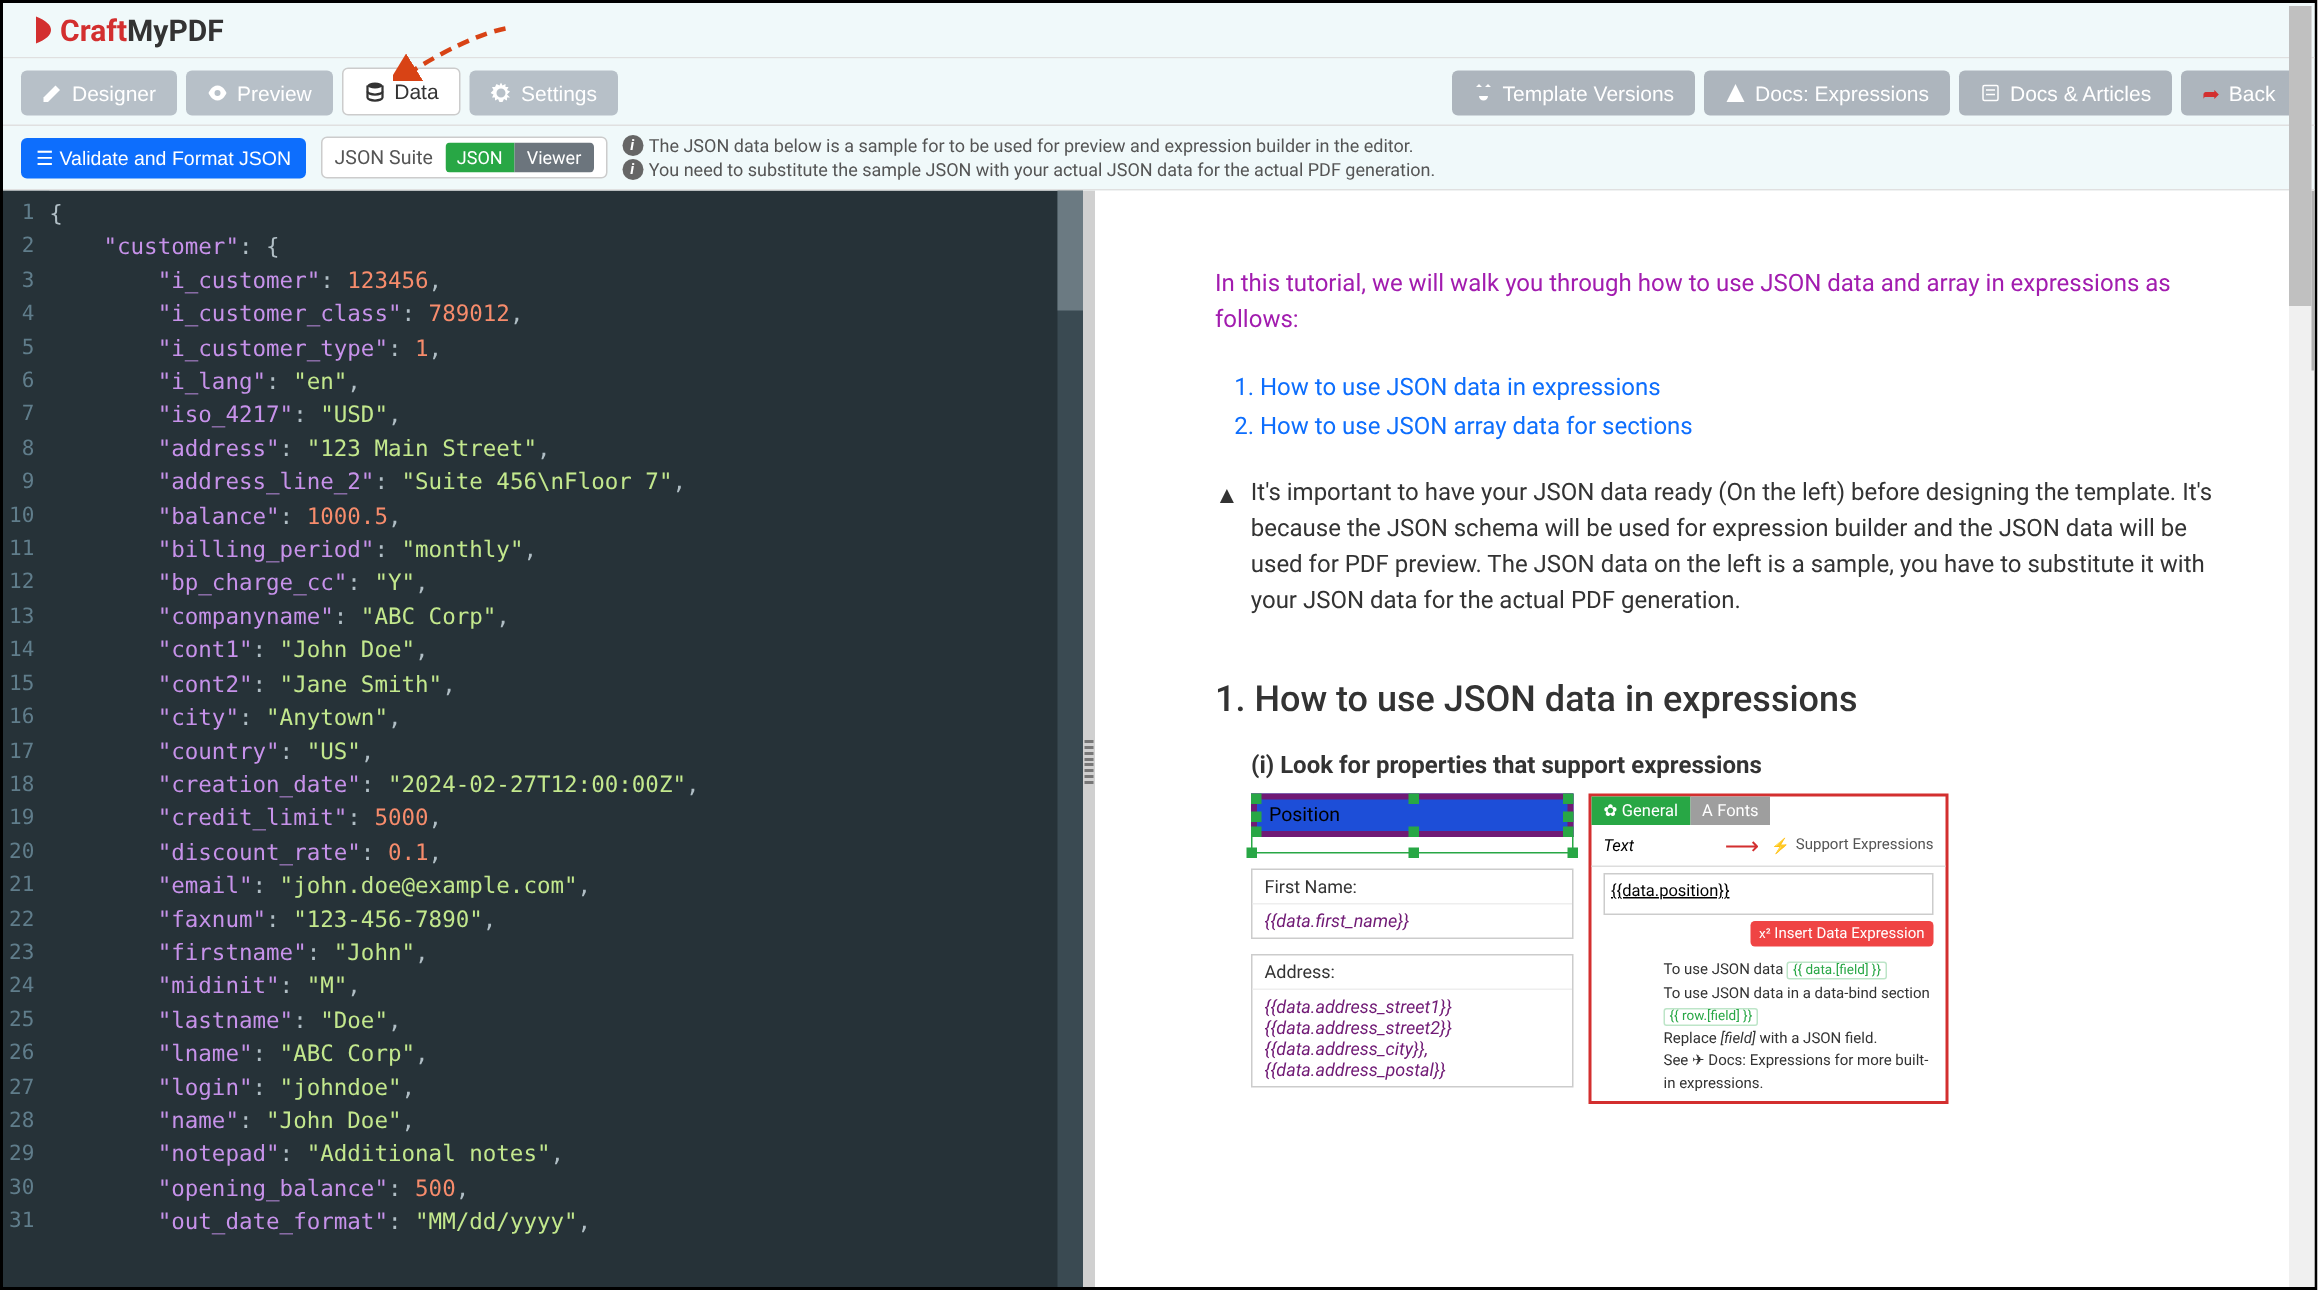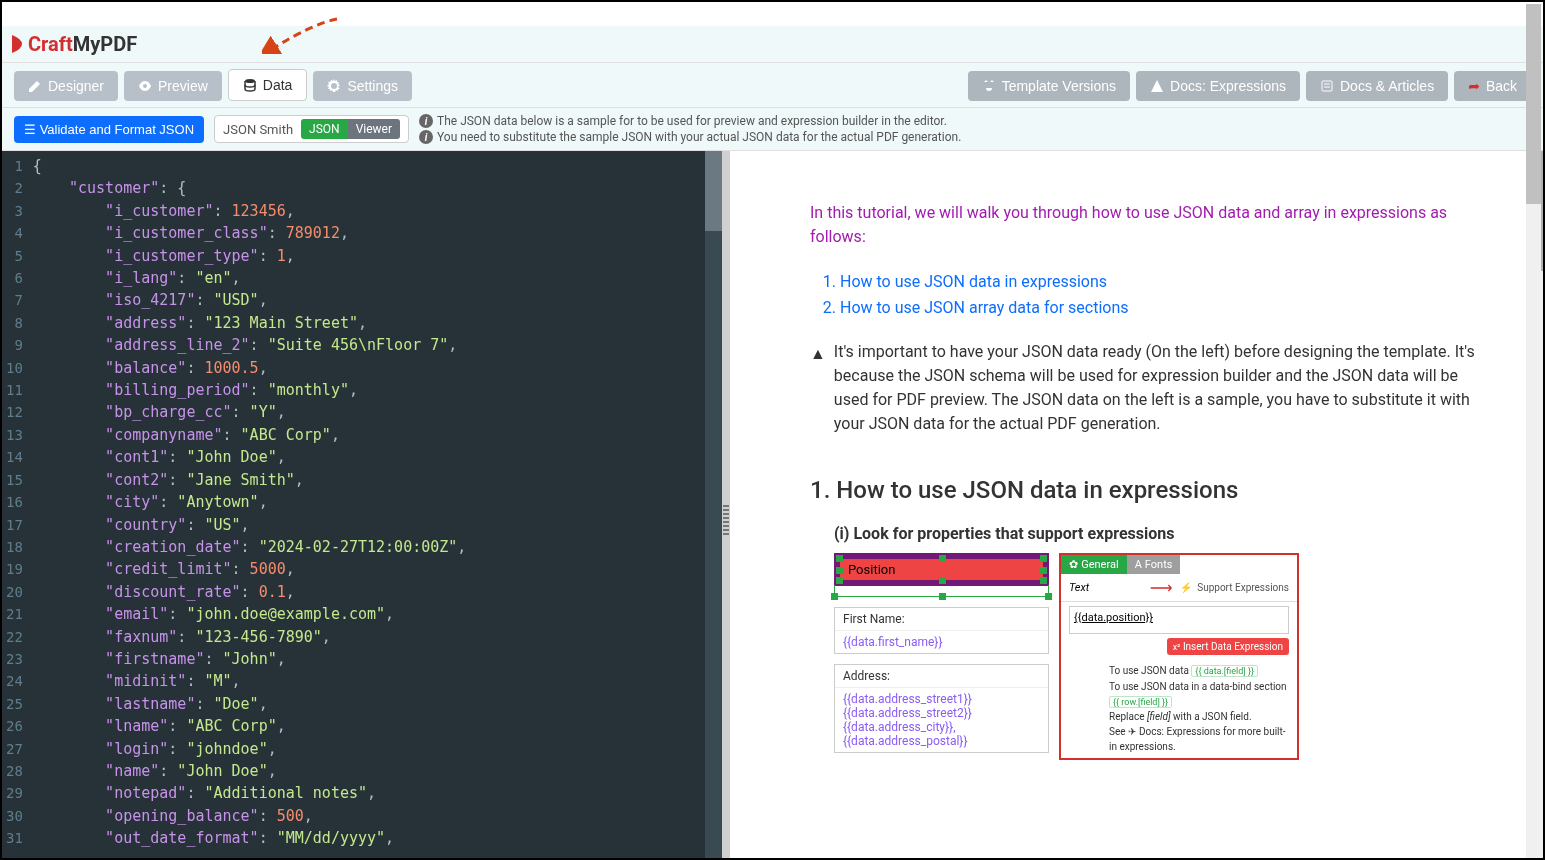--- a/index.html
+++ b/index.html
@@ -1,19 +1,19 @@
 <!DOCTYPE html>
 <html><head>
 <meta charset="utf-8">
 <style>
 * { box-sizing: border-box; margin: 0; padding: 0; }
 body { font-family: -apple-system, BlinkMacSystemFont, "Segoe UI", Roboto, Arial, sans-serif; background: #fff; overflow: hidden; }
 .container { border: 2px solid #000; width: 1545px; height: 860px; position: relative; display: flex; flex-direction: column; }
 
-.topbar { background: #f0f9fa; padding: 6px 0; border-bottom: 1px solid #e0e0e0; margin-top: 24px; }
+.topbar { background: #f0f9fa; padding: 6px 12px; border-bottom: 1px solid #e0e0e0; }
 .logo { display: flex; align-items: center; gap: 4px; }
 .logo-icon { display: inline-flex; }
 .logo-text { font-size: 20px; font-weight: 700; }
 .logo-text .craft { color: #d32f2f; }
 .logo-text .rest { color: #333; }
 
 .toolbar { background: #f0f9fa; padding: 6px 12px; display: flex; align-items: flex-end; gap: 6px; border-bottom: 1px solid #e0e0e0; }
 .pill-btn { background: #b7c0c8; color: #fff; border: none; padding: 7px 14px; border-radius: 4px; cursor: pointer; font-size: 14px; display: inline-flex; align-items: center; gap: 6px; }
 .pill-btn.active { background: #fff; color: #333; border: 1px solid #ccc; }
 .toolbar-right { margin-left: auto; display: flex; gap: 6px; }
@@ -59,22 +59,22 @@
 .preview ol li a { color: #0d6efd; text-decoration: none; }
 .preview .warning { display: flex; gap: 8px; align-items: flex-start; color: #333; font-size: 16px; line-height: 1.5; margin-bottom: 40px; }
 .preview .warning-icon { font-size: 16px; margin-top: 2px; }
 .preview h2 { font-size: 24px; font-weight: 500; color: #333; margin-bottom: 20px; }
 .preview h3 { font-size: 16px; font-weight: 700; color: #333; margin-bottom: 10px; padding-left: 24px; }
 
 .mockup { display: flex; gap: 0; padding-left: 24px; }
 .mockup-left { width: 215px; display: flex; flex-direction: column; gap: 10px; }
 .field-group { border: 1px solid #ccc; font-size: 12px; }
 .field-group .fg-label { padding: 4px 8px; border-bottom: 1px solid #eee; color: #333; }
-.field-group .fg-value { padding: 4px 8px; color: #8b5cf6; }
-.pos-box { position: relative; border: 6px solid #701a75; padding: 3px 8px; font-size: 13px; background: #ef4444; }
+.field-group .fg-value { padding: 4px 8px; color: #701a75; font-style: italic; }
+.pos-box { position: relative; border: 4px solid #701a75; padding: 3px 8px; font-size: 13px; background: #1d4ed8; }
 .pos-handle { width: 7px; height: 7px; background: #28a745; position: absolute; }
 .ph-tl { top: -4px; left: -4px; } .ph-tr { top: -4px; right: -4px; }
 .ph-bl { bottom: -4px; left: -4px; } .ph-br { bottom: -4px; right: -4px; }
 .ph-t { top: -4px; left: 50%; margin-left: -3px; } .ph-b { bottom: -4px; left: 50%; margin-left: -3px; }
 .ph-l { top: 50%; left: -4px; margin-top: -3px; } .ph-r { top: 50%; right: -4px; margin-top: -3px; }
 .pos-ext { height: 12px; border-left: 1px solid #28a745; border-right: 1px solid #28a745; border-bottom: 1px solid #28a745; position: relative; margin-top: -1px; }
 .pos-ext .ph-bl2 { width: 7px; height: 7px; background: #28a745; position: absolute; bottom: -4px; left: -4px; }
 .pos-ext .ph-br2 { width: 7px; height: 7px; background: #28a745; position: absolute; bottom: -4px; right: -4px; }
 .pos-ext .ph-b2 { width: 7px; height: 7px; background: #28a745; position: absolute; bottom: -4px; left: 50%; margin-left: -3px; }
 
@@ -183,21 +183,21 @@
         </button>
     </div>
   </div>
 
   <div class="subbar">
     <button class="validate-btn">
         <span>☰</span> 
         <span>Validate and Format JSON</span>
       </button>
     <div class="mode-group">
-      <span class="mode-label">JSON Smith</span>
+      <span class="mode-label">JSON Suite</span>
       <div class="mode-toggle">
         <span class="json">JSON</span>
         <span class="viewer">Viewer</span>
       </div>
     </div>
     <div class="info-lines">
       <div>
           <span class="info-icon">i</span>
           <span>The JSON data below is a sample for to be used for preview and expression builder in the editor.</span>
         </div>

